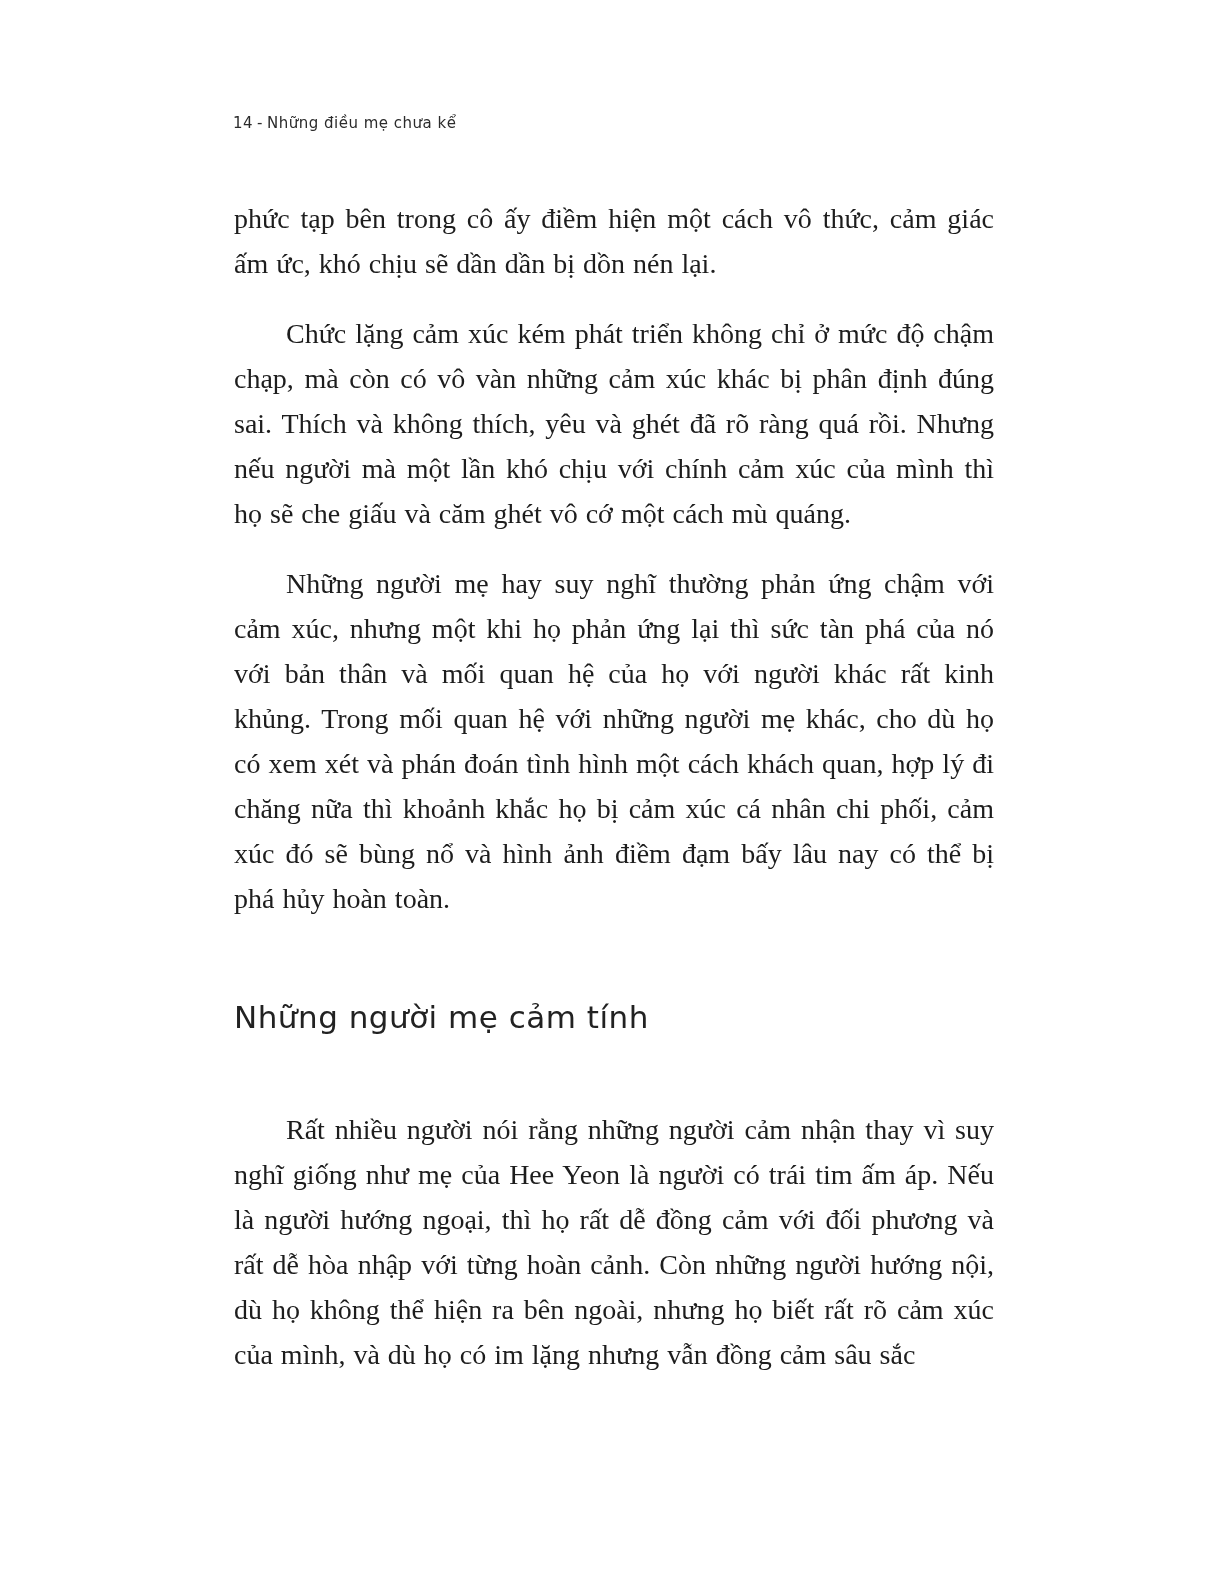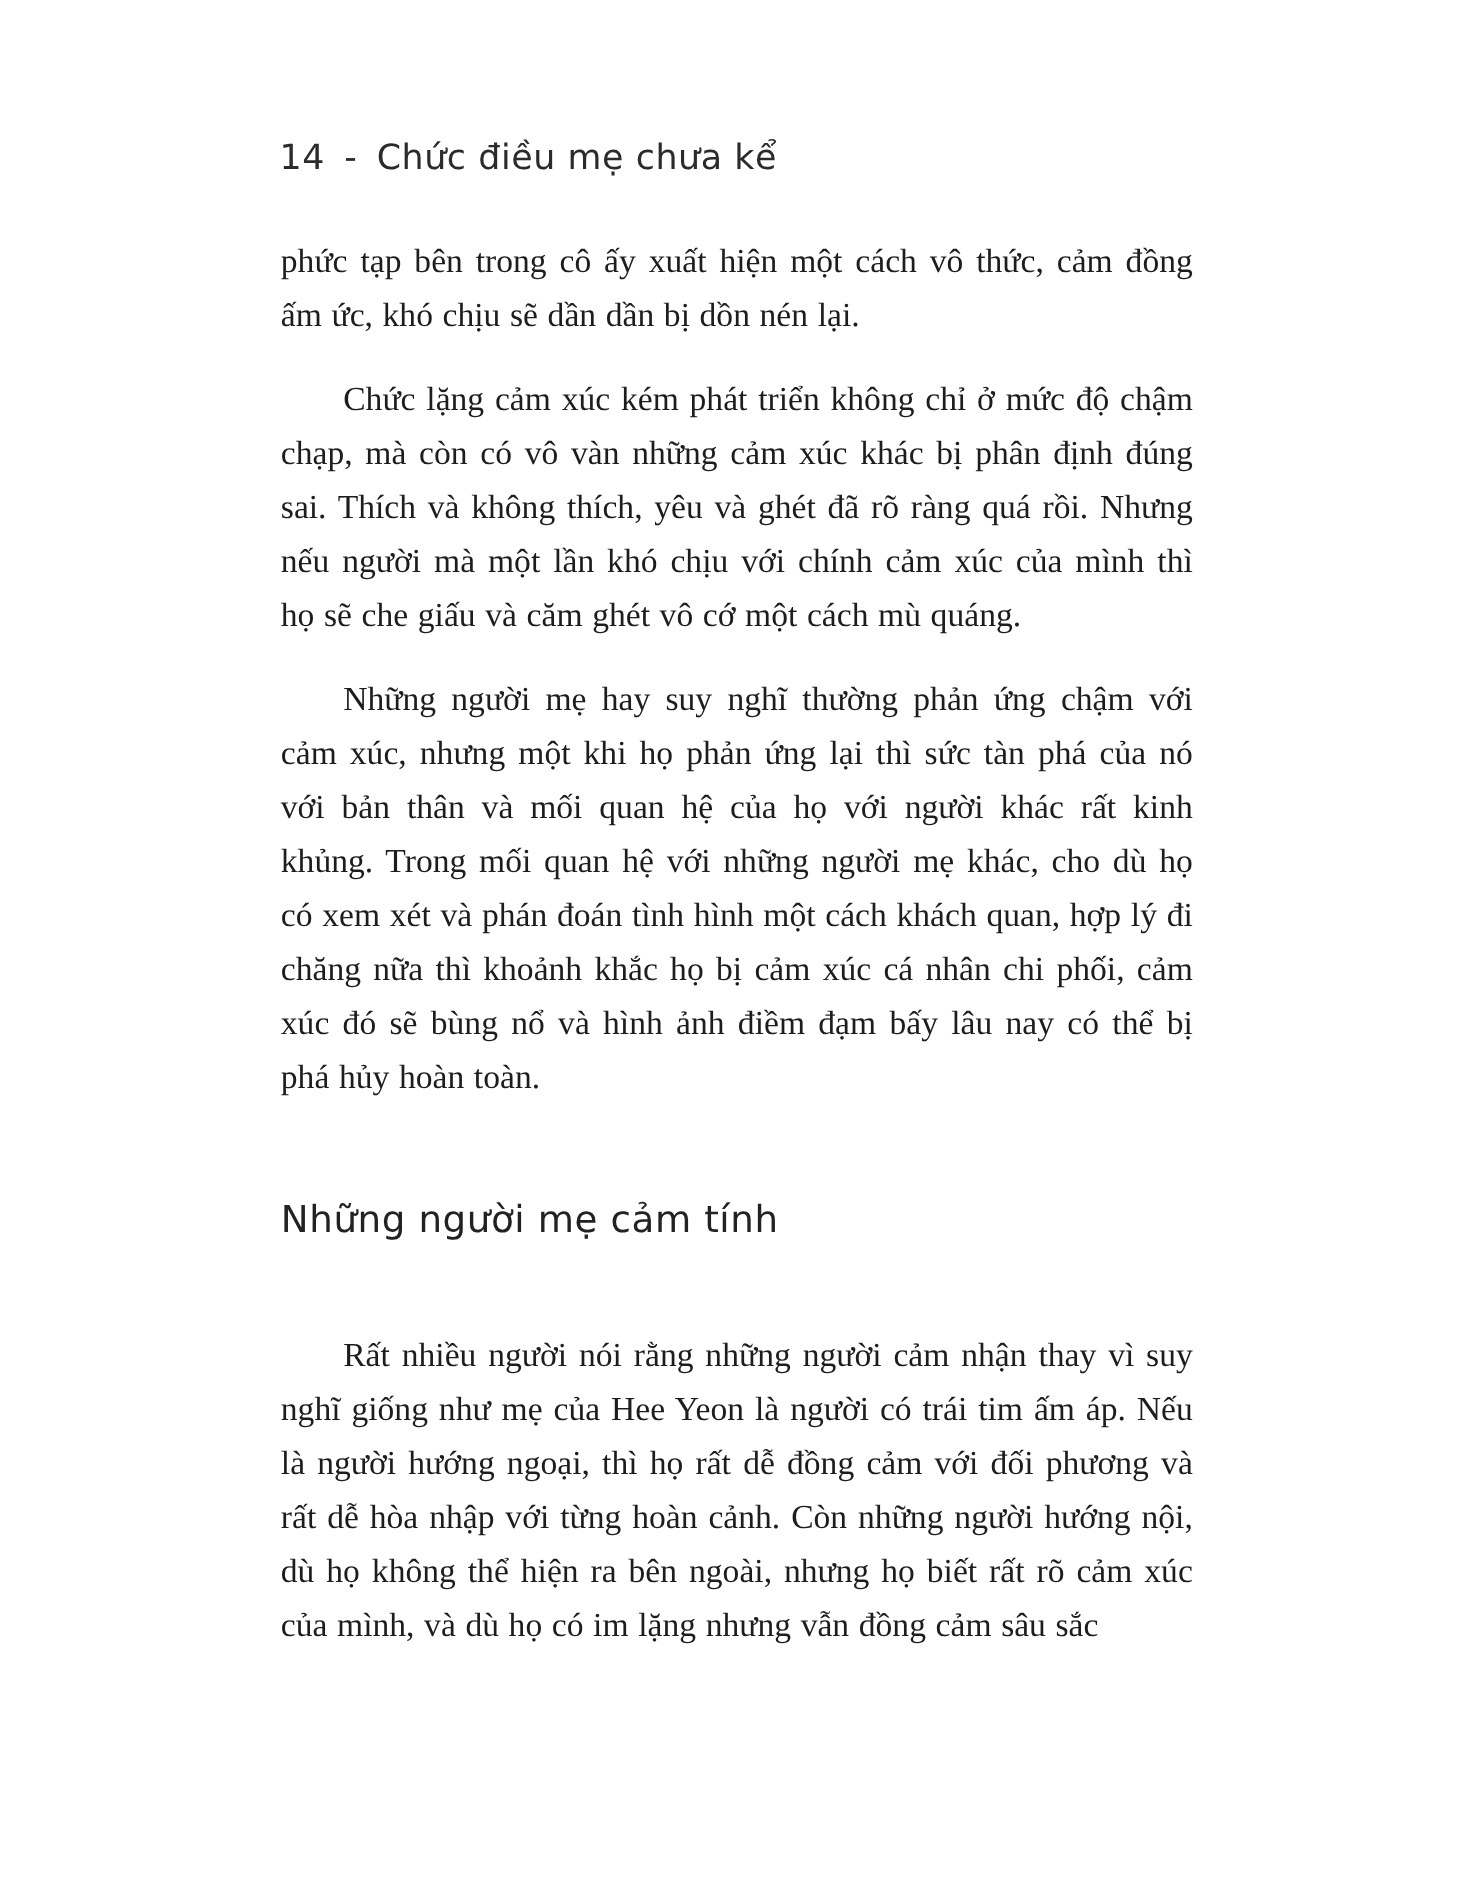--- a/index.html
+++ b/index.html
@@ -12,23 +12,23 @@
     overflow: hidden;
     font-family: "Liberation Serif", serif;
     color: #1d1d1d;
   }
   .running-header {
     position: absolute;
     left: 233px;
     top: 114px;
     display: flex;
     align-items: baseline;
-    gap: 16px;
+    gap: 4px;
     font-family: "DejaVu Sans", sans-serif;
-    font-size: 29px;
+    font-size: 15px;
     font-weight: 400;
     letter-spacing: 0.5px;
     color: #2b2b2b;
     white-space: nowrap;
   }
   .text-block {
     position: absolute;
     left: 234px;
     top: 196px;
     width: 760px;
@@ -57,26 +57,26 @@
   }
 </style>
 </head>
 <body>
 
 <div class="page">
 
   <header class="running-header">
     <span>14</span>
     <span>-</span>
-    <span>Chức điều mẹ chưa kể</span>
+    <span>Những điều mẹ chưa kể</span>
   </header>
 
   <main class="text-block">
 
-    <p class="body-para no-indent">phức tạp bên trong cô ấy xuất hiện một cách vô thức, cảm đồng ấm ức, khó chịu sẽ dần dần bị dồn nén lại.</p>
+    <p class="body-para no-indent">phức tạp bên trong cô ấy điềm hiện một cách vô thức, cảm giác ấm ức, khó chịu sẽ dần dần bị dồn nén lại.</p>
 
     <p class="body-para">Chức lặng cảm xúc kém phát triển không chỉ ở mức độ chậm chạp, mà còn có vô vàn những cảm xúc khác bị phân định đúng sai. Thích và không thích, yêu và ghét đã rõ ràng quá rồi. Nhưng nếu người mà một lần khó chịu với chính cảm xúc của mình thì họ sẽ che giấu và căm ghét vô cớ một cách mù quáng.</p>
 
     <p class="body-para">Những người mẹ hay suy nghĩ thường phản ứng chậm với cảm xúc, nhưng một khi họ phản ứng lại thì sức tàn phá của nó với bản thân và mối quan hệ của họ với người khác rất kinh khủng. Trong mối quan hệ với những người mẹ khác, cho dù họ có xem xét và phán đoán tình hình một cách khách quan, hợp lý đi chăng nữa thì khoảnh khắc họ bị cảm xúc cá nhân chi phối, cảm xúc đó sẽ bùng nổ và hình ảnh điềm đạm bấy lâu nay có thể bị phá hủy hoàn toàn.</p>
 
     <h2 class="section-heading">Những người mẹ cảm tính</h2>
 
     <p class="body-para">Rất nhiều người nói rằng những người cảm nhận thay vì suy nghĩ giống như mẹ của Hee Yeon là người có trái tim ấm áp. Nếu là người hướng ngoại, thì họ rất dễ đồng cảm với đối phương và rất dễ hòa nhập với từng hoàn cảnh. Còn những người hướng nội, dù họ không thể hiện ra bên ngoài, nhưng họ biết rất rõ cảm xúc của mình, và dù họ có im lặng nhưng vẫn đồng cảm sâu sắc</p>
 
   </main>

